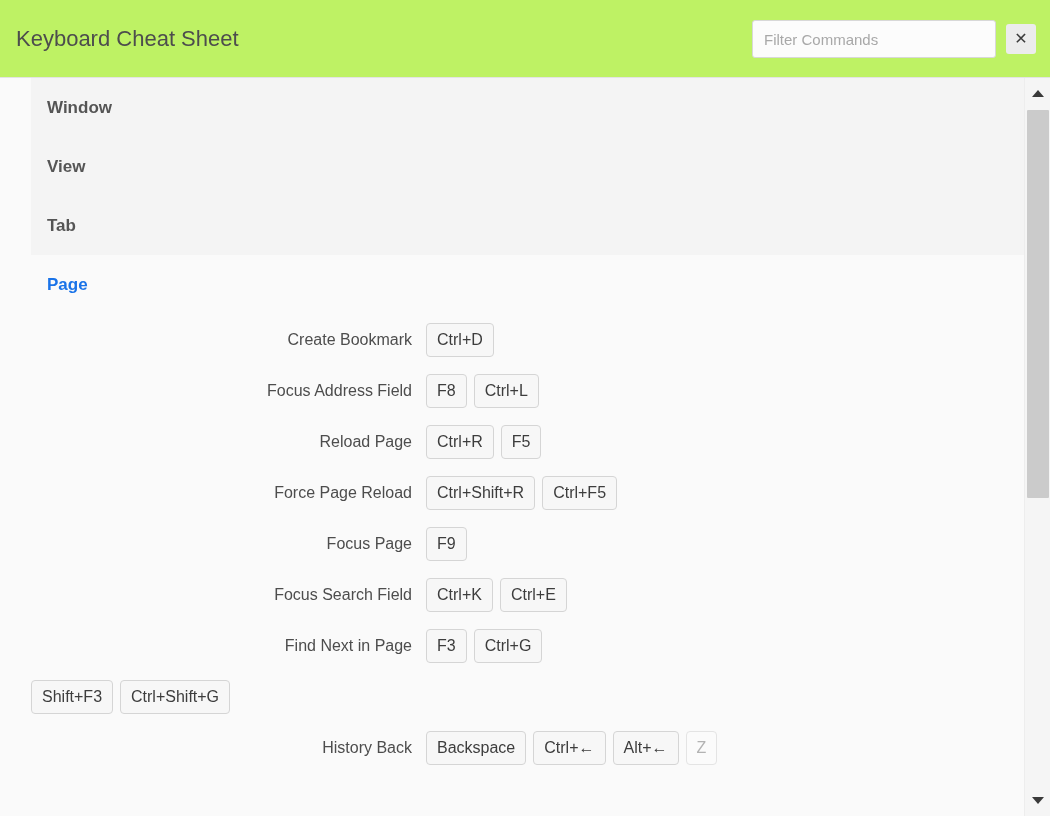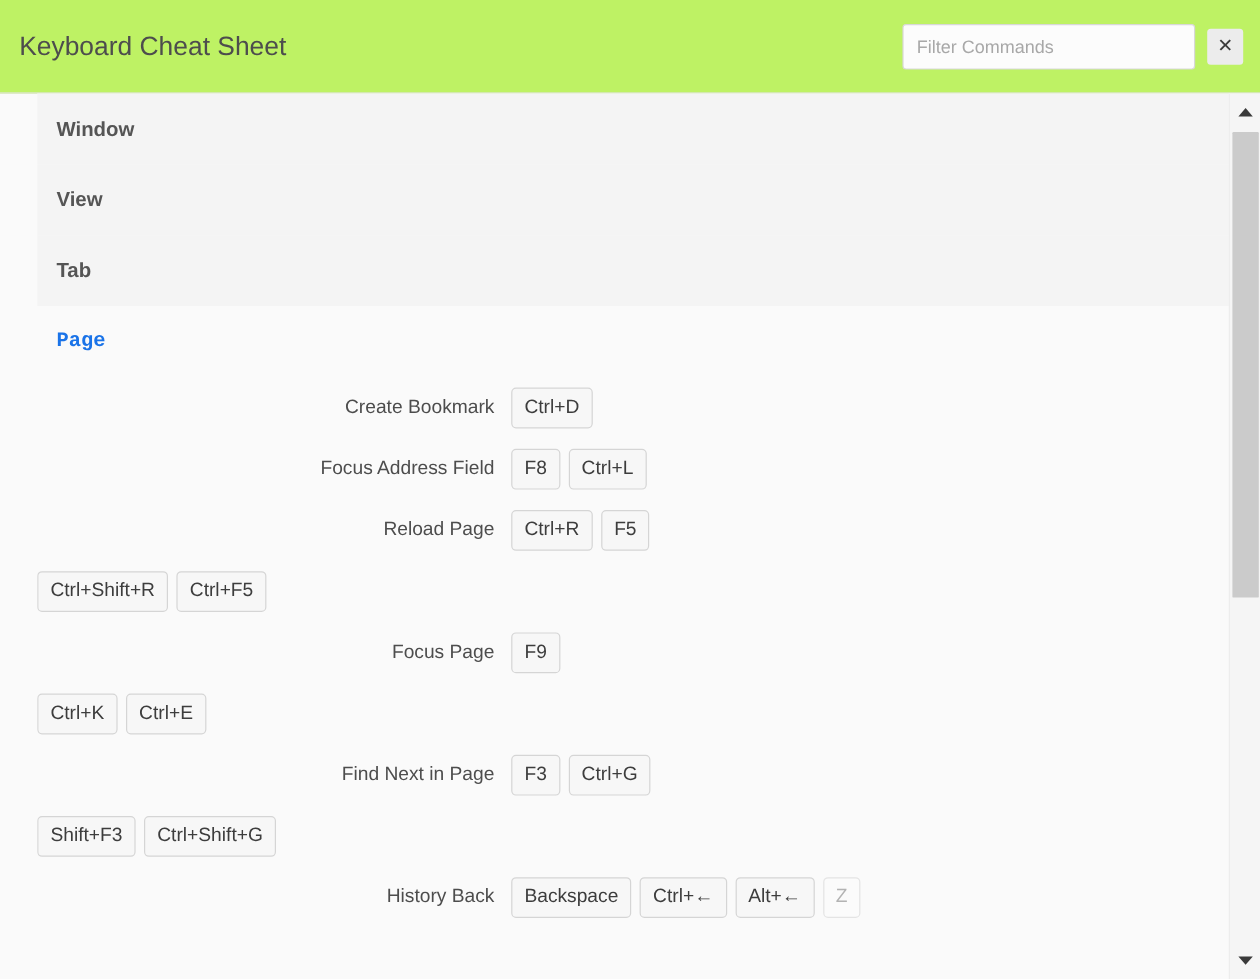--- a/index.html
+++ b/index.html
@@ -111,21 +111,21 @@
     position: absolute;
     left: 16px;
     top: 0;
     height: 59px;
     line-height: 59px;
     font-size: 17px;
     font-weight: bold;
     color: #555555;
     white-space: nowrap;
   }
-  .section.expanded .section-title { color: #1a73e8; font-family: Liberation Mono, monospace; }
+  .section.expanded .section-title { color: #1a73e8; }
   .section-toggle {
     position: absolute;
     right: 12px;
     top: 0;
     height: 59px;
     line-height: 59px;
     width: 22px;
     text-align: center;
     font-size: 19px;
     font-weight: bold;
@@ -273,32 +273,34 @@
               </div>
             </div>
             <div class="row">
               <div class="row-label">Reload Page</div>
               <div class="row-keys">
                 <span class="key">Ctrl+R</span>
                 <span class="key">F5</span>
               </div>
             </div>
             <div class="row">
+              <div class="row-label">Force Page Reload</div>
               <div class="row-keys">
                 <span class="key">Ctrl+Shift+R</span>
                 <span class="key">Ctrl+F5</span>
               </div>
             </div>
             <div class="row">
               <div class="row-label">Focus Page</div>
               <div class="row-keys">
                 <span class="key">F9</span>
               </div>
             </div>
             <div class="row">
+              <div class="row-label">Focus Search Field</div>
               <div class="row-keys">
                 <span class="key">Ctrl+K</span>
                 <span class="key">Ctrl+E</span>
               </div>
             </div>
             <div class="row">
               <div class="row-label">Find Next in Page</div>
               <div class="row-keys">
                 <span class="key">F3</span>
                 <span class="key">Ctrl+G</span>

